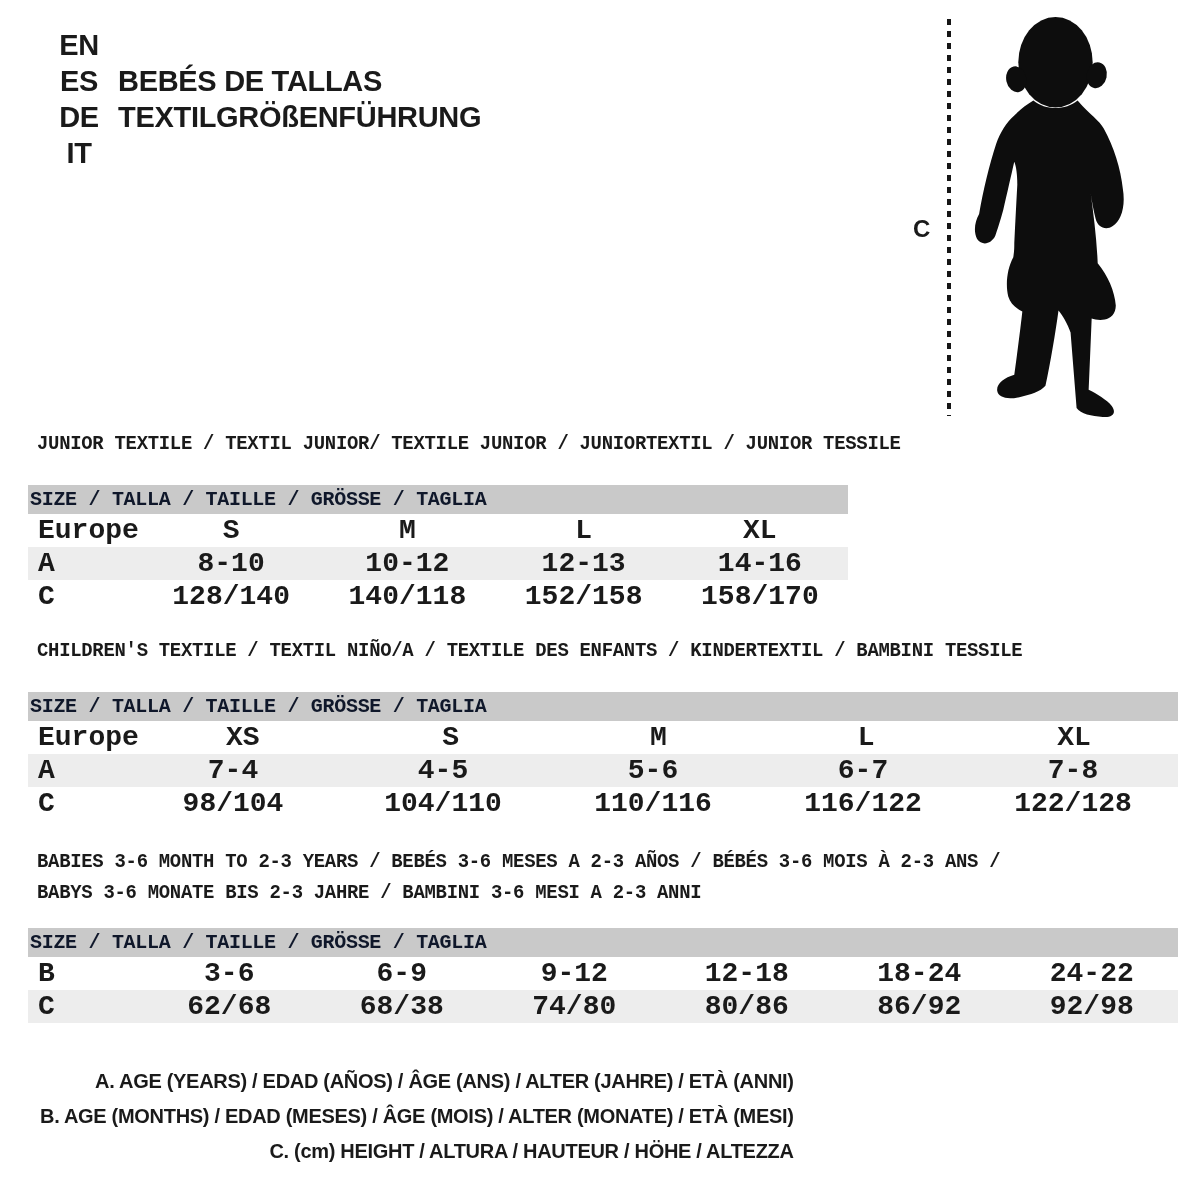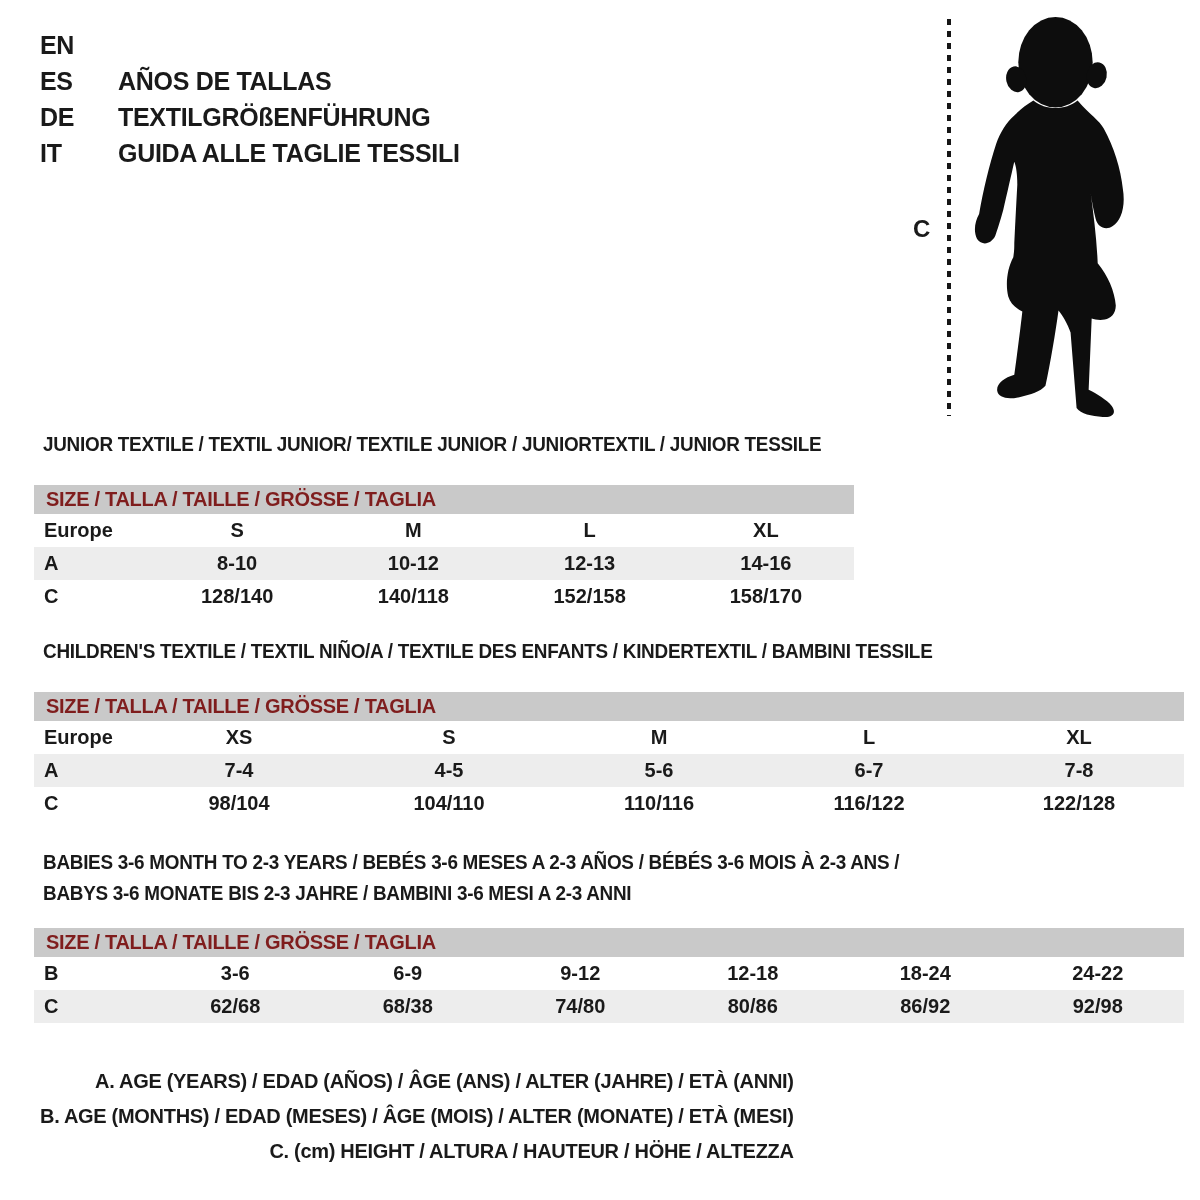--- a/index.html
+++ b/index.html
@@ -11,74 +11,73 @@
   html,body{margin:0;padding:0;}
   body{
     width:1200px;height:1200px;position:relative;overflow:hidden;
     background:#ffffff;color:var(--text);
     font-family:"Liberation Sans",sans-serif;font-weight:700;
   }
   .abs{position:absolute;}
 
   
   .langs{left:40px;top:27px;}
-  .lang-row{display:flex;height:36px;align-items:center;font-size:25px;letter-spacing:-0.3px;white-space:nowrap;}
+  .lang-row{display:flex;height:36px;align-items:center;font-size:29px;letter-spacing:-0.3px;white-space:nowrap;text-align:center;}
   .lang-code{width:78px;flex:0 0 78px;}
 
   
   .measure-line{left:947px;top:19px;width:4px;height:397px;
     background:repeating-linear-gradient(to bottom,#161616 0 6px,transparent 6px 12px);}
   .figure-c{left:913px;top:215px;font-size:24px;}
   .figure-svg{left:968px;top:16px;}
   .figure-svg svg *{fill:#0d0d0d;}
 
   
-  .sec{position:absolute;left:34px;}
+  .sec{position:absolute;left:28px;font-family:Liberation Mono, monospace;}
   .sec[data-section="0"]{top:430px;width:820px;}
   .sec[data-section="1"]{top:637px;width:1150px;}
   .sec[data-section="2"]{top:846px;width:1150px;}
   .sec-title{font-size:21px;line-height:28px;white-space:nowrap;padding-left:10px;
     transform:scaleX(0.9);transform-origin:0 50%;letter-spacing:-0.3px;}
   .sec[data-section="2"] .sec-title{line-height:31px;}
   .sec[data-section="0"] .tbl{margin-top:27px;}
   .sec[data-section="1"] .tbl{margin-top:27px;}
   .sec[data-section="2"] .tbl{margin-top:20px;}
 
   .tbl-header{height:29px;line-height:29px;background:var(--header-bg);
-    padding-left:12px;font-size:20px;color:#7f1d1d;white-space:nowrap;letter-spacing:-0.3px;}
-  .trow{display:flex;height:33px;align-items:center;font-size:20px;}
+    padding-left:2px;font-size:20px;color:#0f172a;white-space:nowrap;letter-spacing:-0.3px;}
+  .trow{display:flex;height:33px;align-items:center;font-size:28px;}
   .trow.shaded{background:var(--shaded-bg);}
   .tcell{flex:1;text-align:center;white-space:nowrap;}
   .tcell.label{text-align:left;padding-left:10px;box-sizing:border-box;}
   .sec[data-section="0"] .tcell.label{flex:0 0 115px;}
   .sec[data-section="1"] .tcell.label{flex:0 0 100px;}
   .sec[data-section="2"] .tcell.label{flex:0 0 115px;}
 
   
   .legend{left:40px;top:1064px;text-align:right;}
   .legend-line{font-size:20px;line-height:35px;white-space:nowrap;letter-spacing:-0.3px;}
 </style>
 </head>
 <body>
 
 <div class="abs langs">
     <div class="lang-row">
       <span class="lang-code">EN</span>
     </div>
     <div class="lang-row">
       <span class="lang-code">ES</span>
-      <span>AÑOS DE TALLAS</span>
+      <span>BEBÉS DE TALLAS</span>
     </div>
     <div class="lang-row">
       <span class="lang-code">DE</span>
       <span>TEXTILGRÖßENFÜHRUNG</span>
     </div>
     <div class="lang-row">
       <span class="lang-code">IT</span>
-      <span>GUIDA ALLE TAGLIE TESSILI</span>
     </div>
   </div>
 
 <div class="abs measure-line"></div>
 <div class="abs figure-c">C</div>
 <div class="abs figure-svg">
   <svg width="178" height="402" viewBox="0 0 175 400" xmlns="http://www.w3.org/2000/svg">
     <ellipse cx="86" cy="46" rx="37" ry="45"></ellipse>
     <ellipse cx="47" cy="63" rx="10" ry="13" transform="rotate(-12 47 63)"></ellipse>
     <ellipse cx="127" cy="59" rx="10" ry="13" transform="rotate(12 127 59)"></ellipse>

